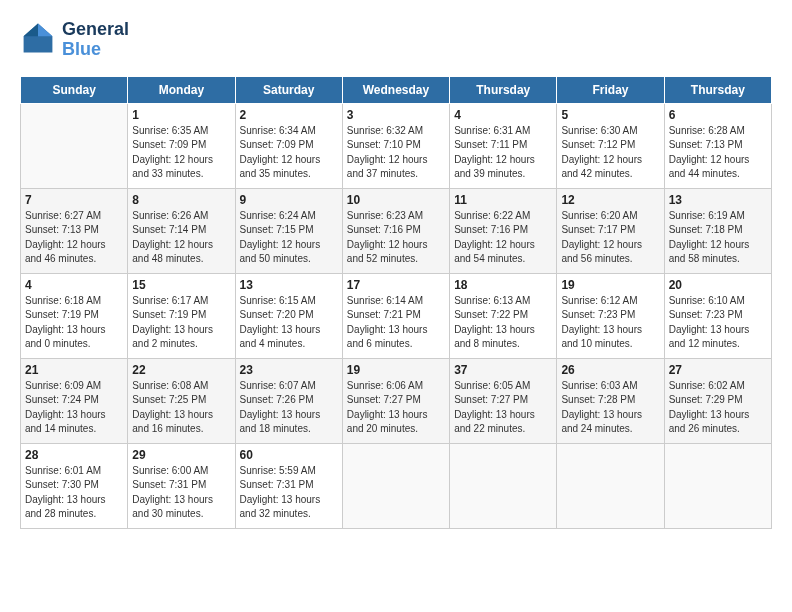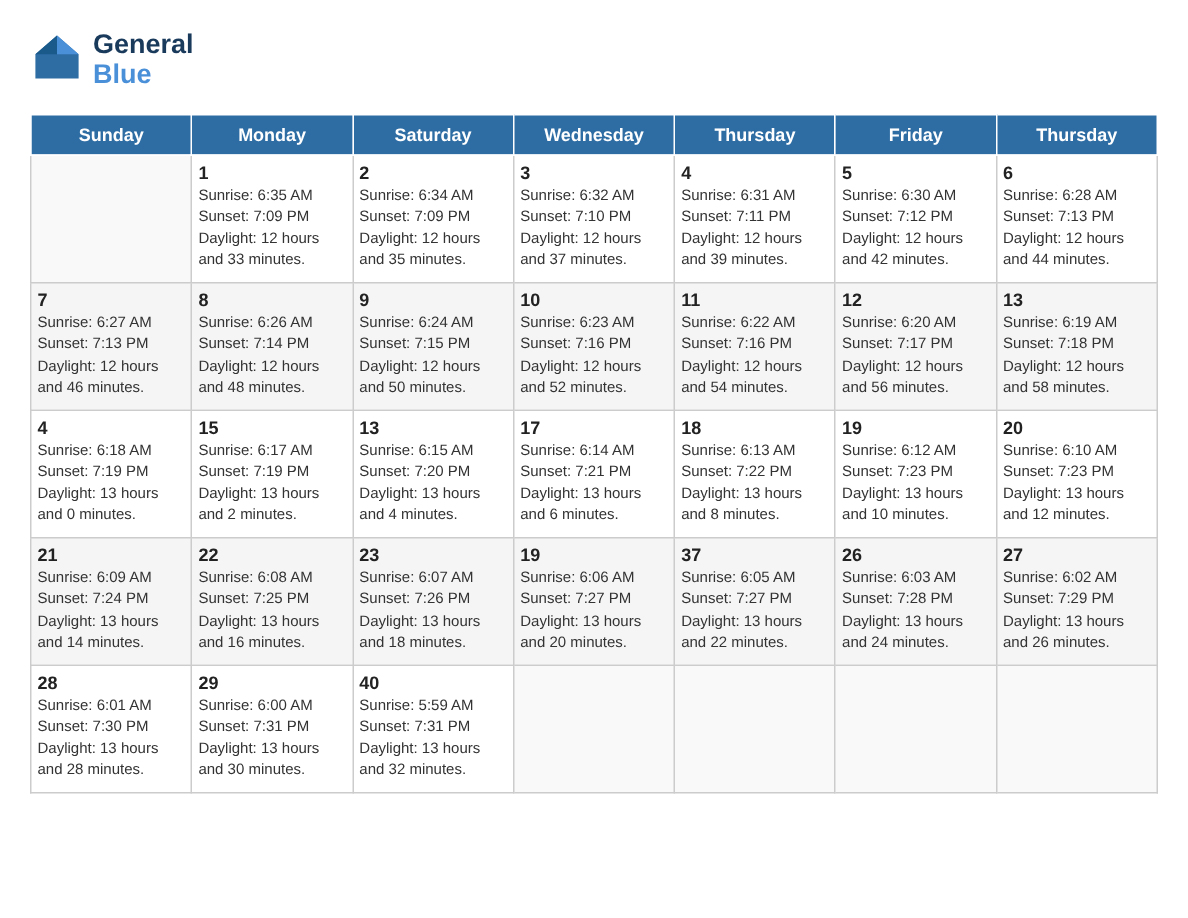--- a/index.html
+++ b/index.html
@@ -236,21 +236,21 @@
       <tr>
         <td>
           <span class="day-num">28</span>
           <div class="day-info">Sunrise: 6:01 AM<br>Sunset: 7:30 PM<br>Daylight: 13 hours<br>and 28 minutes.</div>
         </td>
         <td>
           <span class="day-num">29</span>
           <div class="day-info">Sunrise: 6:00 AM<br>Sunset: 7:31 PM<br>Daylight: 13 hours<br>and 30 minutes.</div>
         </td>
         <td>
-          <span class="day-num">40</span>
+          <span class="day-num">60</span>
           <div class="day-info">Sunrise: 5:59 AM<br>Sunset: 7:31 PM<br>Daylight: 13 hours<br>and 32 minutes.</div>
         </td>
         <td class="empty-cell"></td>
         <td class="empty-cell"></td>
         <td class="empty-cell"></td>
         <td class="empty-cell"></td>
       </tr>
     </tbody>
 </table>
 

